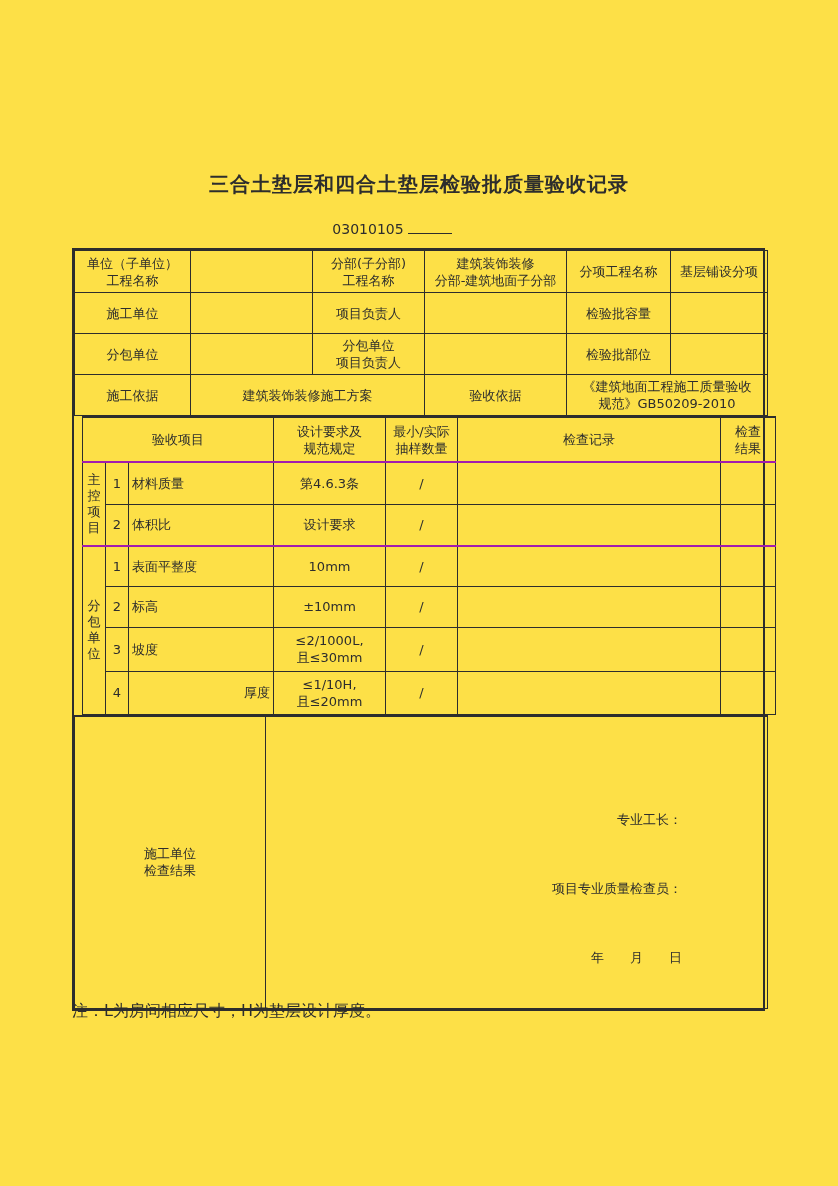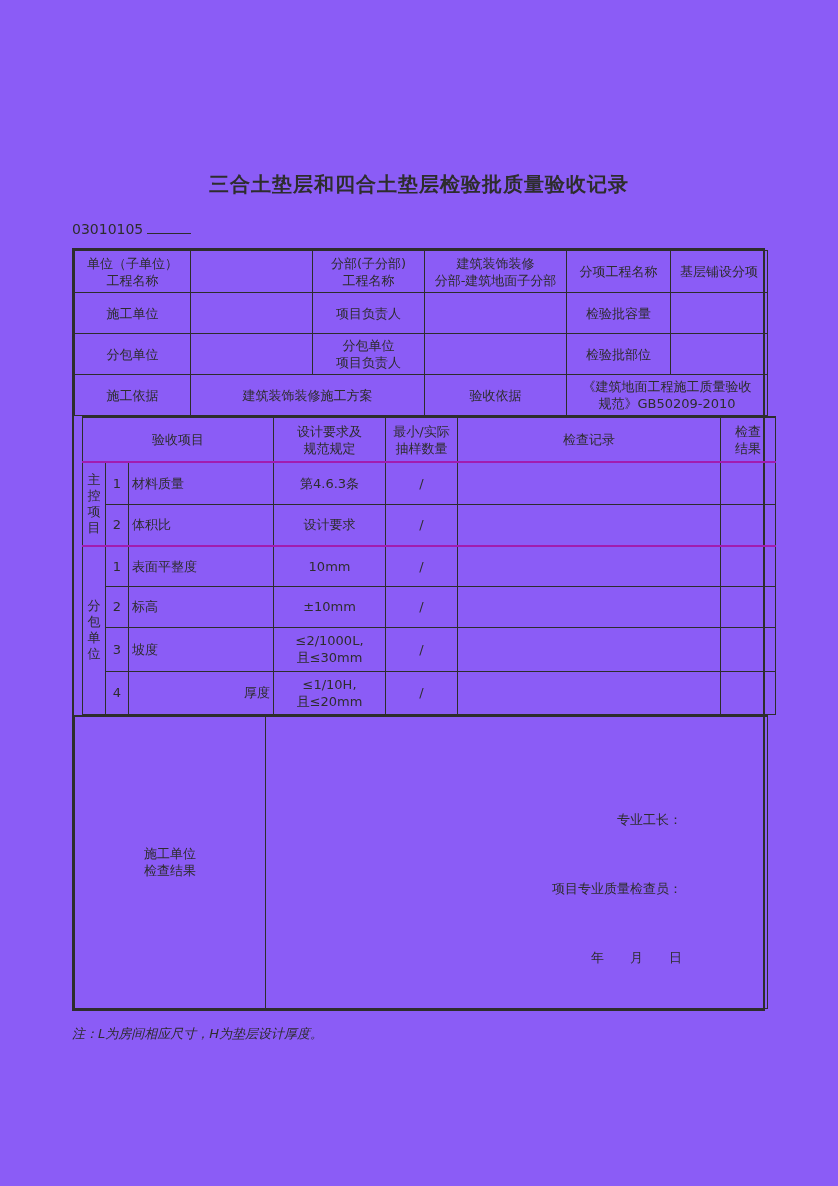--- a/index.html
+++ b/index.html
@@ -1,41 +1,41 @@
 <!DOCTYPE html>
 <html><head>
 <meta charset="utf-8">
 <style>
   * { box-sizing: border-box; }
   html, body { margin: 0; padding: 0; background: #ffffff; }
   .page {
     position: relative;
     width: 838px;
     height: 1186px;
-    background: #8b5cf6;
+    background: #fde047;
     font-family: "DejaVu Sans", sans-serif;
     color: #2d2d2d;
     overflow: hidden;
   }
   .doc-title {
     position: absolute;
     top: 171px;
     left: 0;
     width: 100%;
     text-align: center;
     font-size: 20px;
     font-weight: bold;
     letter-spacing: 1px;
   }
   .code-row {
     position: absolute;
     top: 219px;
     left: 72px;
     width: 693px;
-    text-align: left;
+    text-align: center;
     padding-right: 53px;
     font-size: 14px;
   }
   .code-underline {
     display: inline-block;
     width: 44px;
     height: 15px;
     border-bottom: 1px solid #2d2d2d;
     margin-left: 4px;
   }
@@ -74,24 +74,23 @@
     vertical-align: top;
     padding-right: 85px;
   }
   .sign-line { height: 17px; }
   .sign-construction .sp-top { height: 46px; }
   .sign-construction .sign-line { margin-bottom: 23px; margin-top: 12px; }
   .sign-supervision .sp-top { height: 53px; }
   .sign-supervision .sign-line { margin-bottom: 21px; }
   .note {
     position: absolute;
-    top: 1025px;
+    top: 1001px;
     left: 72px;
-    font-size: 13px;
-    font-style: italic;
+    font-size: 16px;
   }
 </style>
 </head>
 <body>
 
 <div class="page">
 
   <div class="doc-title">三合土垫层和四合土垫层检验批质量验收记录</div>
 
   <div class="code-row">

